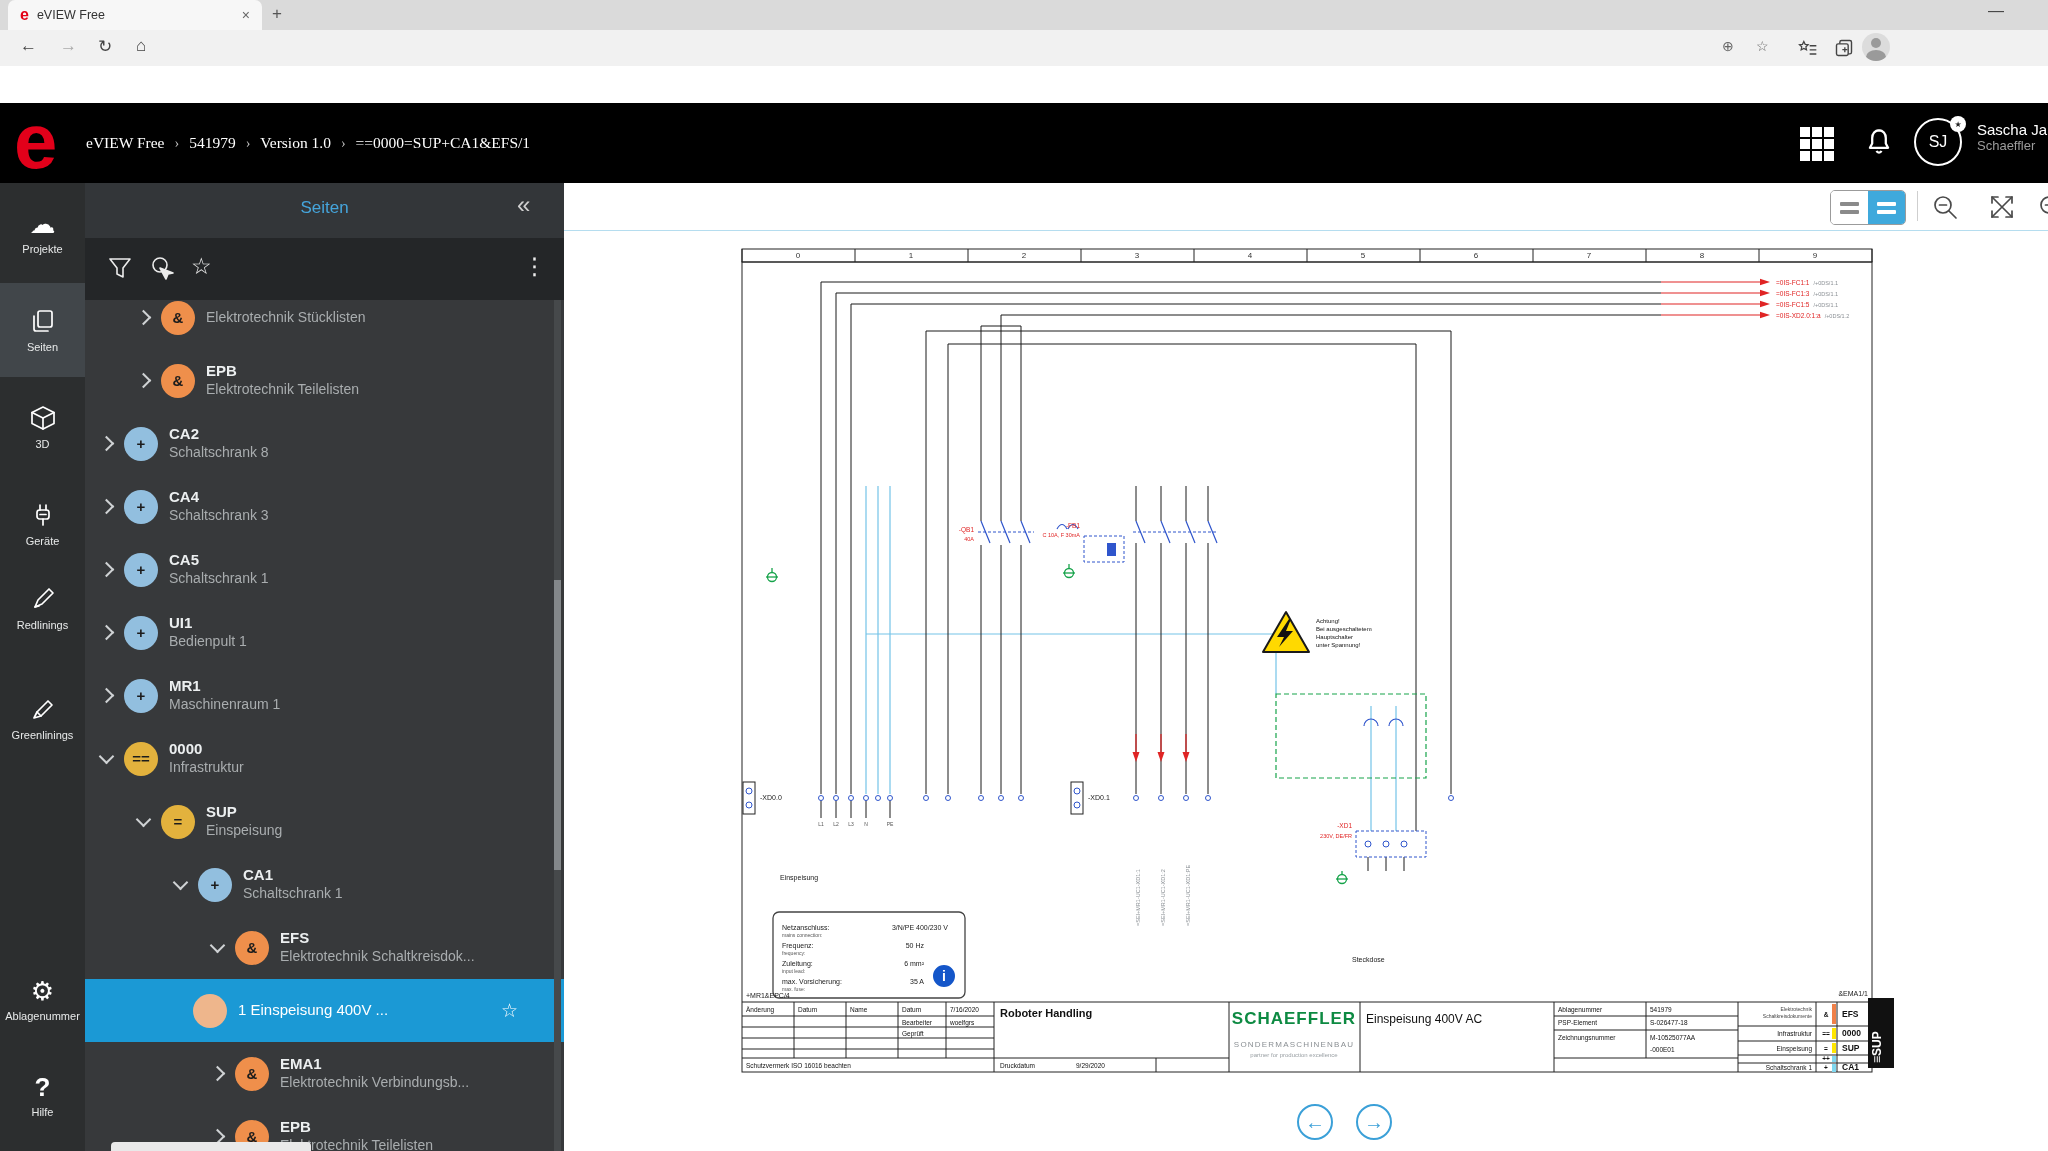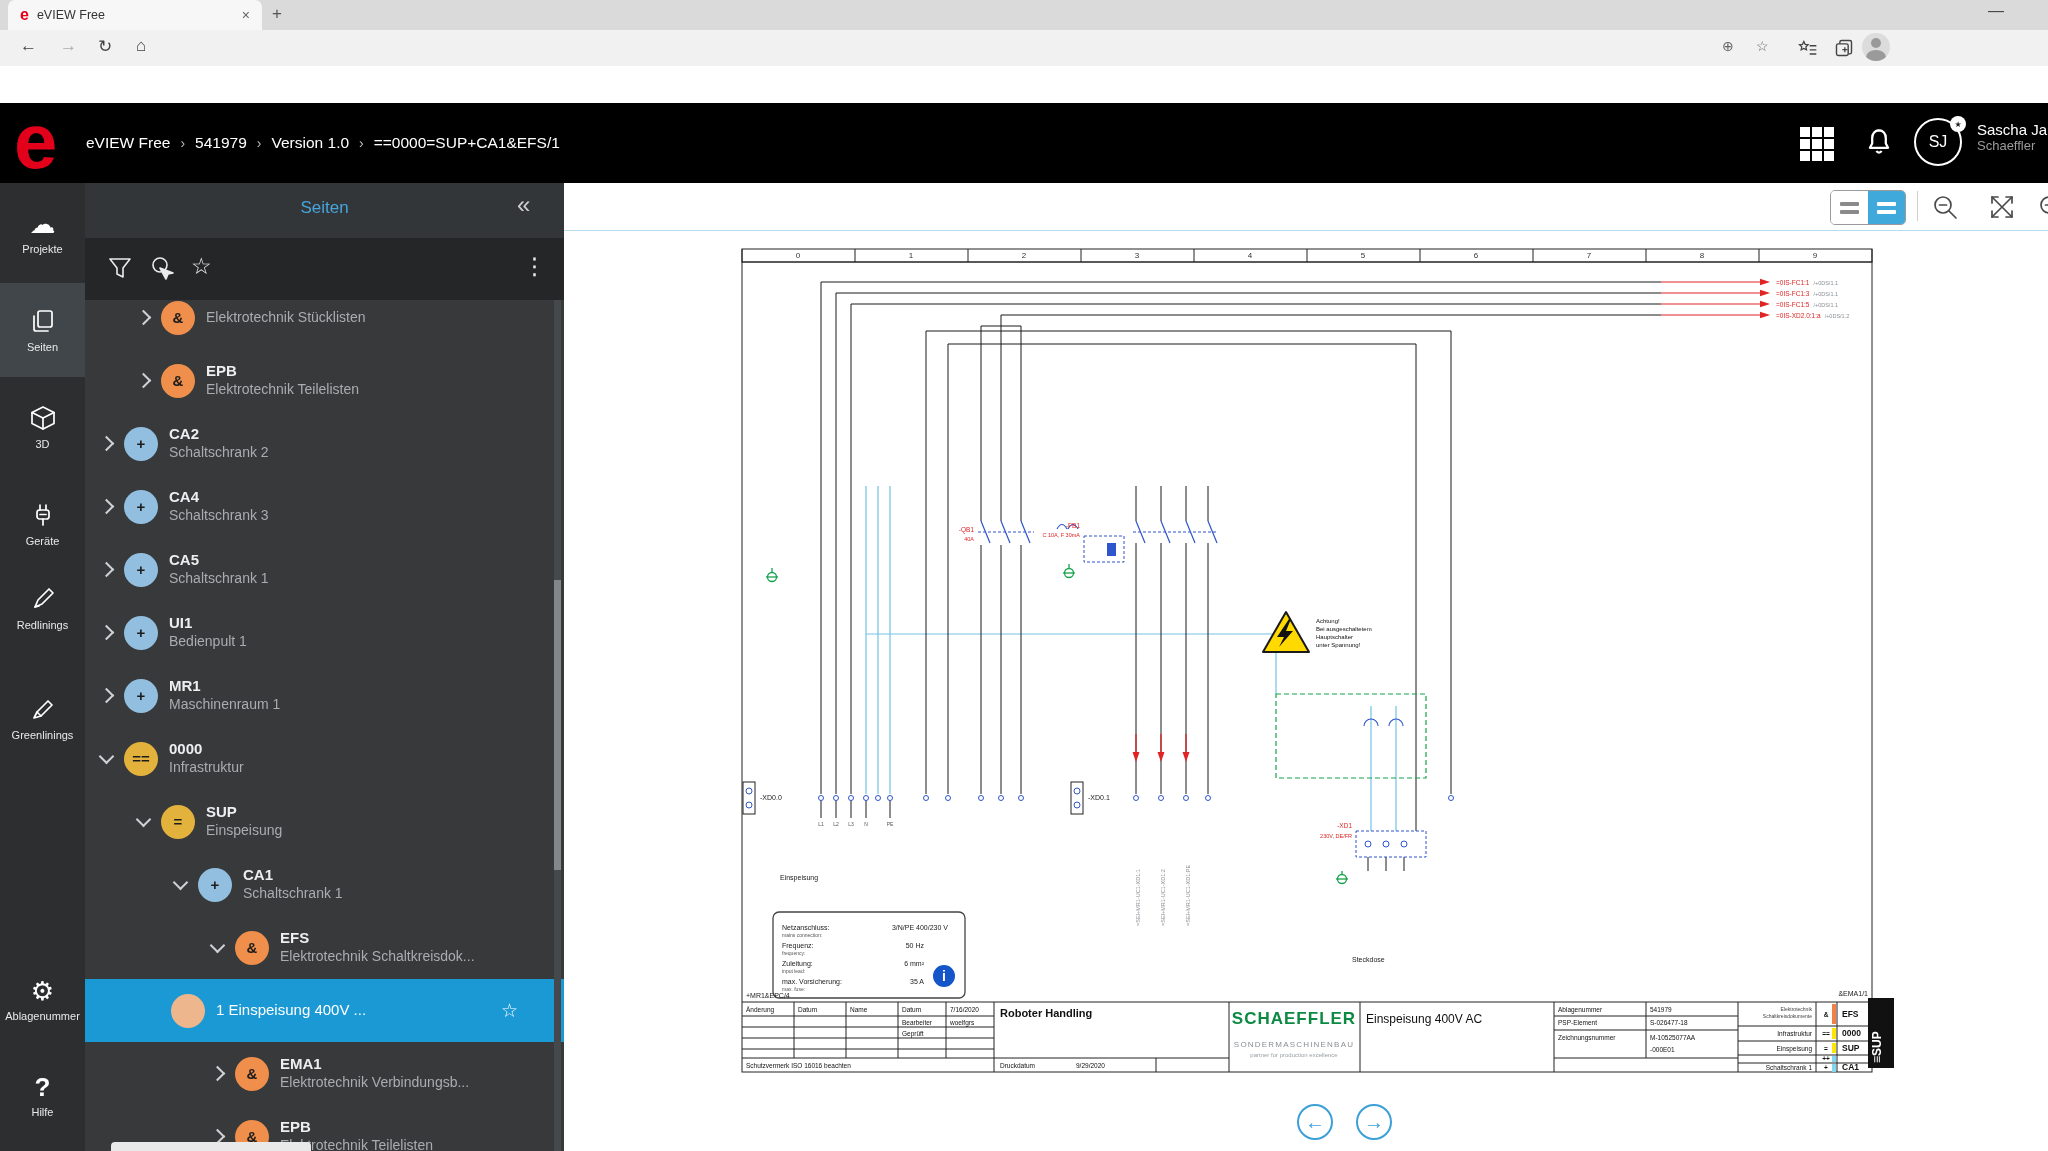--- a/index.html
+++ b/index.html
@@ -27,21 +27,21 @@
   .folder{position:absolute;width:17px;height:12px;background:#eda73b;border-radius:1px;top:12px;}
   .folder:before{content:"";position:absolute;left:0;top:-3px;width:7px;height:3px;background:#eda73b;border-radius:1px 1px 0 0;}
   .docicon{position:absolute;left:16px;top:10px;width:12px;height:15px;border:1.4px solid #333;border-radius:1px;}
   .avatar-br{position:absolute;left:1862px;top:3px;width:28px;height:28px;border-radius:50%;background:#dcdcdc;overflow:hidden;}
   .avatar-br:before{content:"";position:absolute;left:9px;top:5px;width:10px;height:10px;border-radius:50%;background:#9a9a9a;}
   .avatar-br:after{content:"";position:absolute;left:4px;top:17px;width:20px;height:14px;border-radius:50%;background:#9a9a9a;}
 
   
   .appheader{position:absolute;left:0;top:103px;width:2048px;height:80px;background:#000;}
   .logo-e{position:absolute;left:14px;top:-8px;font-size:78px;font-weight:700;color:#e2001a;line-height:92px;}
-  .crumbs{position:absolute;left:86px;top:31px;font-size:15.5px;color:#fff;white-space:nowrap;}
+  .crumbs{position:absolute;left:86px;top:31px;font-size:15.5px;color:#fff;white-space:nowrap;font-family:Liberation Serif, serif;}
   .crumbs .sep{color:#bdbdbd;margin:0 10px;font-size:14px;}
   .gridicon{position:absolute;left:1800px;top:24px;width:34px;height:34px;display:grid;grid-template-columns:repeat(3,10px);grid-template-rows:repeat(3,10px);gap:2px;}
   .gridicon span{background:#fff;}
   .hdr-user{position:absolute;left:1977px;top:18px;width:80px;}
   .hdr-name{color:#fff;font-size:15px;white-space:nowrap;}
   .hdr-org{color:#9c9c9c;font-size:13px;white-space:nowrap;}
   .sj{position:absolute;left:1914px;top:15px;width:48px;height:48px;border:2px solid #fff;border-radius:50%;color:#fff;font-size:16px;display:flex;align-items:center;justify-content:center;box-sizing:border-box;}
   .sj-badge{position:absolute;left:34px;top:-4px;width:16px;height:16px;background:#fff;border-radius:50%;color:#222;font-size:8px;display:flex;align-items:center;justify-content:center;}
 
   
@@ -58,21 +58,21 @@
   .panel-title{position:absolute;left:0;top:15px;width:479px;text-align:center;color:#45a5dc;font-size:17px;}
   .collapse{position:absolute;left:432px;top:8px;color:#d0d0d0;font-size:24px;}
   .panel-tools{position:absolute;left:0;top:55px;width:479px;height:62px;background:#242628;}
   .tool-svg{width:26px;height:26px;stroke:#ececec;fill:none;stroke-width:1.6;stroke-linecap:round;stroke-linejoin:round;}
   .ptool{position:absolute;top:17px;}
   .tool-glyph{color:#ececec;font-size:23px;line-height:26px;}
   .treewrap{position:absolute;left:0;top:117px;right:0;bottom:0;overflow:hidden;}
   .tree{margin-top:-14px;}
   .trow{height:63px;display:flex;align-items:center;box-sizing:border-box;}
   .trow.l0{padding-left:16px;} .trow.l1{padding-left:53px;} .trow.l2{padding-left:90px;} .trow.l3{padding-left:127px;}
-  .trow.sel{padding-left:86px;background:#1b99d5;}
+  .trow.sel{padding-left:108px;background:#1b99d5;}
   .chev{width:9px;height:9px;border-right:2px solid #cfd2d4;border-bottom:2px solid #cfd2d4;flex:none;margin-right:12px;}
   .chev.r{transform:rotate(-45deg);}
   .chev.d{transform:rotate(45deg);margin-top:-4px;}
   .badge{width:34px;height:34px;border-radius:50%;flex:none;display:flex;align-items:center;justify-content:center;font-weight:700;font-size:15px;color:#1c1c1c;margin-right:11px;}
   .badge.orange{background:#ef8f4b;} .badge.blue{background:#92bfdf;} .badge.yellow{background:#e3b23d;} .badge.peach{background:#eeb68c;}
   .ttext{display:flex;flex-direction:column;line-height:1.25;min-width:0;}
   .tcode{font-size:15px;font-weight:700;color:#eceff0;white-space:nowrap;}
   .tdesc{font-size:14px;color:#a9adaf;white-space:nowrap;}
   .sel .tcode{font-weight:400;color:#fff;}
   .selstar{margin-left:auto;margin-right:46px;color:#fff;font-size:19px;}
@@ -262,21 +262,21 @@
             <span class="ttext">
               <span class="tcode">EPB</span>
               <span class="tdesc">Elektrotechnik Teilelisten</span>
             </span>
           </div>
         <div class="trow l0">
             <span class="chev r"></span>
             <span class="badge blue">+</span>
             <span class="ttext">
               <span class="tcode">CA2</span>
-              <span class="tdesc">Schaltschrank 2</span>
+              <span class="tdesc">Schaltschrank 8</span>
             </span>
           </div>
         <div class="trow l0">
             <span class="chev r"></span>
             <span class="badge blue">+</span>
             <span class="ttext">
               <span class="tcode">CA4</span>
               <span class="tdesc">Schaltschrank 3</span>
             </span>
           </div>

